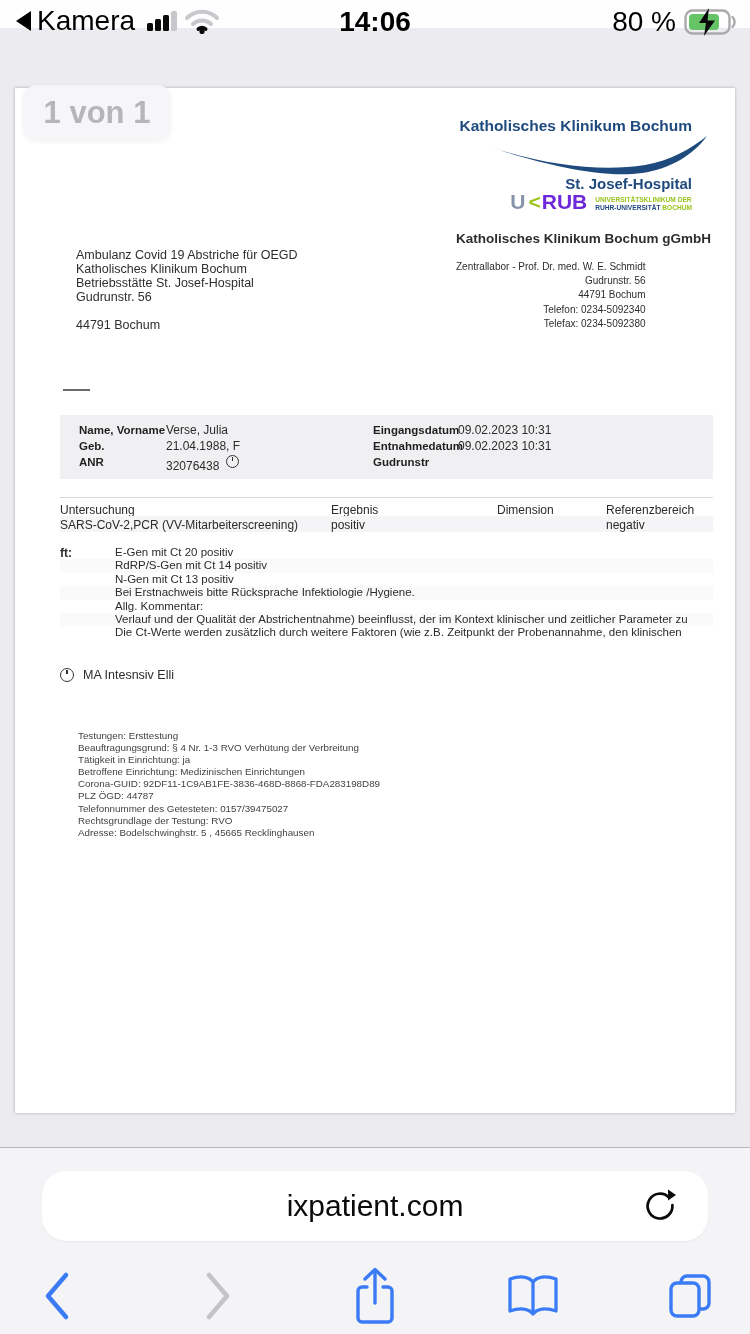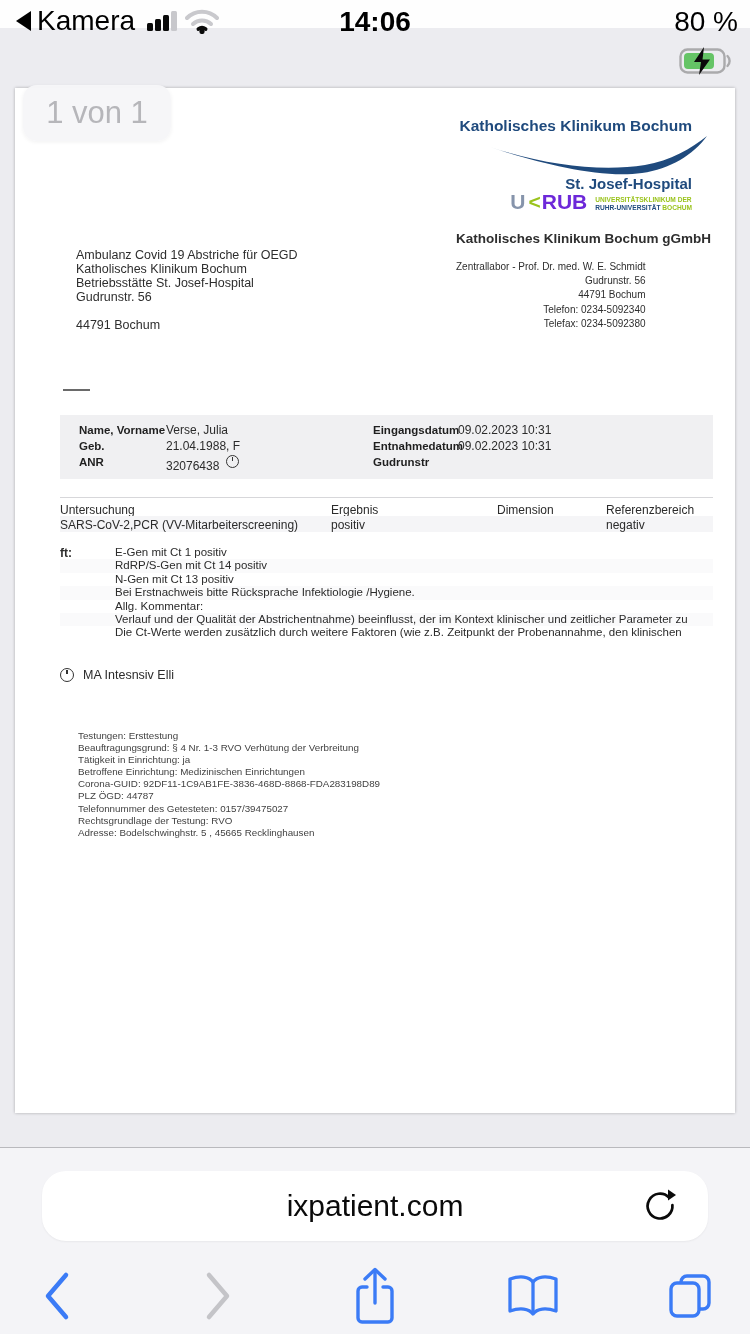--- a/index.html
+++ b/index.html
@@ -10,30 +10,30 @@
   }
   
   .status-bar{position:absolute;top:0;left:0;width:750px;height:28px;background:#fefefe;z-index:30;}
   .sb-left{position:absolute;left:16px;top:5px;display:flex;align-items:center;gap:8px;}
   .sb-backapp{font-size:28px;color:#000;display:flex;align-items:center;gap:6px;}
   .sb-tri{width:0;height:0;border-top:10px solid transparent;border-bottom:10px solid transparent;border-right:15px solid #000;}
   .sig{display:flex;align-items:flex-end;gap:2.5px;margin-left:4px;}
   .sig i{display:block;width:5.5px;border-radius:1.5px;background:#0a0a0a;}
   .sig i.dim{background:#c8c8cc;}
   .sb-time{position:absolute;left:0;width:750px;top:6px;text-align:center;font-size:28px;font-weight:600;color:#000;}
-  .sb-right{position:absolute;right:12px;top:6px;display:flex;align-items:center;gap:8px;flex-direction:column;}
+  .sb-right{position:absolute;right:12px;top:6px;display:flex;align-items:center;gap:8px;}
   .sb-batt-text{font-size:28px;color:#000;}
   
   .viewport{position:absolute;top:42px;left:0;width:750px;height:1105px;background:#ececf0;}
   .page{position:absolute;left:15px;top:46px;width:720px;height:1025px;background:#fff;
         box-shadow:0 0 3px rgba(0,0,0,.28);}
   .page-badge{position:absolute;left:23px;top:43px;width:148px;height:56px;border-radius:14px;
         background:rgba(246,246,248,.96);box-shadow:0 1px 4px rgba(0,0,0,.06);
         display:flex;align-items:center;justify-content:center;
-        font-size:31px;color:#b6b6ba;z-index:5;}
+        font-size:31px;color:#b6b6ba;z-index:5;font-weight:bold;}
   .abs{position:absolute;}
   .doc-text{color:#2e2e2e;}
   
   .logo-title{right:43px;top:29px;font-size:15.5px;font-weight:bold;color:#1f4a7d;white-space:nowrap;}
   .logo-swoosh{right:28px;top:47px;}
   .logo-hospital{right:43px;top:87px;font-size:15px;font-weight:bold;color:#1f4a7d;white-space:nowrap;}
   .ukrub{right:43px;top:104px;display:flex;align-items:flex-end;gap:3px;}
   .ukrub .u{font-size:21px;font-weight:600;color:#8694ab;line-height:19px;}
   .ukrub .k{font-size:21px;font-weight:700;color:#9ac31c;line-height:19px;letter-spacing:-2px;}
   .ukrub .rub{font-size:21px;font-weight:700;color:#6d28d9;line-height:19px;}
@@ -172,21 +172,21 @@
     <span class="abs res-h" style="left:482px">Dimension</span>
     <span class="abs res-h" style="left:591px">Referenzbereich</span>
     <div class="abs res-stripe"></div>
     <span class="abs res-v" style="left:45px">SARS-CoV-2,PCR (VV-Mitarbeiterscreening)</span>
     <span class="abs res-v" style="left:316px">positiv</span>
     <span class="abs res-v" style="left:482px"></span>
     <span class="abs res-v" style="left:591px">negativ</span>
 
     <span class="abs ft-label doc-text">ft:</span>
     <div class="abs ft-lines">
-      <div>E-Gen mit Ct 1 positiv</div>
+      <div>E-Gen mit Ct 20 positiv</div>
       <div>RdRP/S-Gen mit Ct 14 positiv</div>
       <div>N-Gen mit Ct 13 positiv</div>
       <div>Bei Erstnachweis bitte Rücksprache Infektiologie  /Hygiene.</div>
       <div>Allg. Kommentar:</div>
       <div>Verlauf und der Qualität der Abstrichentnahme) beeinflusst, der im Kontext klinischer und zeitlicher Parameter zu</div>
       <div>Die Ct-Werte werden zusätzlich durch weitere Faktoren (wie z.B. Zeitpunkt der Probenannahme, den klinischen</div>
     </div>
 
     <div class="abs sig-line">
       <span class="hist-icon"></span>

